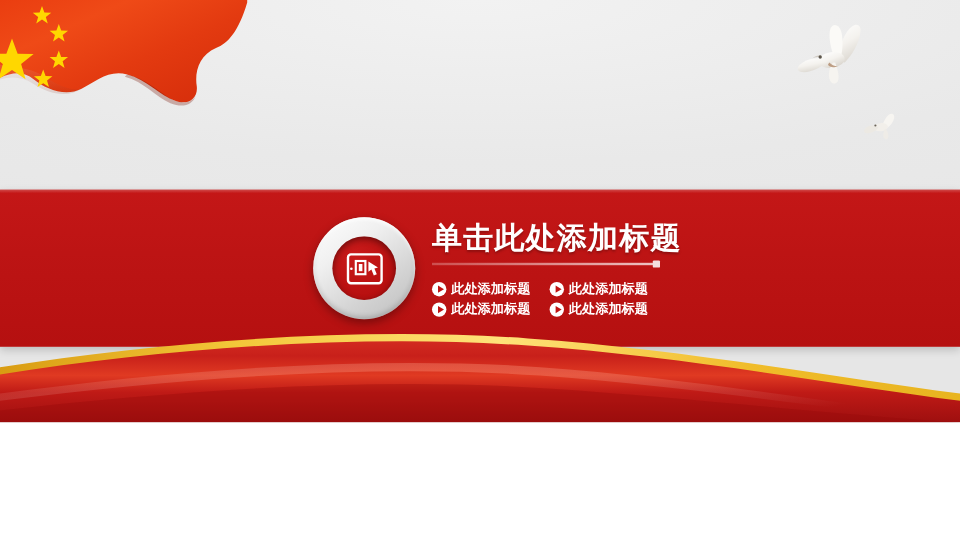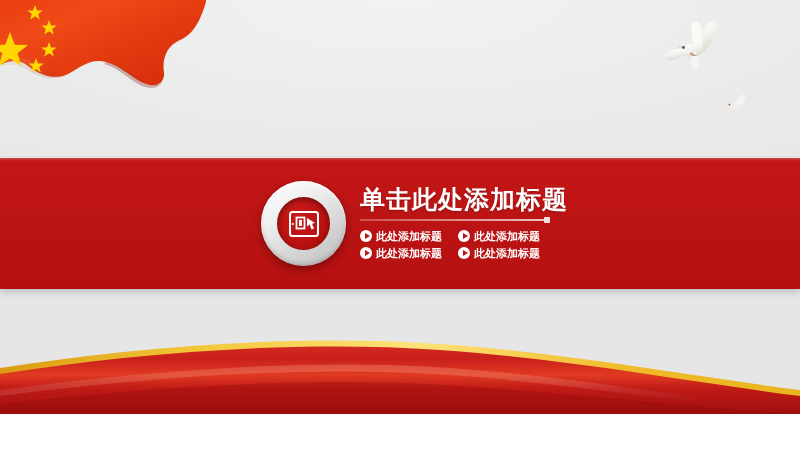--- a/index.html
+++ b/index.html
@@ -9,21 +9,21 @@
   body {
     width: 800px;
     height: 450px;
     overflow: hidden;
     font-family: "Liberation Sans", "DejaVu Sans", sans-serif;
   }
 
   #slide {
     position: relative;
     width: 800px;
-    height: 414px;
+    height: 352px;
     background: #e9e9e9;
     overflow: hidden;
   }
 
   
   .bg-sheen {
     position: absolute;
     inset: 0;
     background:
       radial-gradient(120% 70% at 50% 0%, #f2f2f2 0%, #e9e9e9 55%, #e6e6e6 100%);
@@ -128,21 +128,21 @@
   
   .bullets {
     margin-top: 9px;
     display: grid;
     grid-template-columns: 95px 95px;
     grid-auto-rows: 17px;
     column-gap: 3px;
   }
   .bullet {
     display: flex;
-    align-items: flex-start;
+    align-items: flex-end;
     gap: 4px;
   }
   .bullet-icon {
     flex: 0 0 auto;
     width: 12px;
     height: 12px;
     border-radius: 50%;
     background: #ffffff;
     position: relative;
   }

